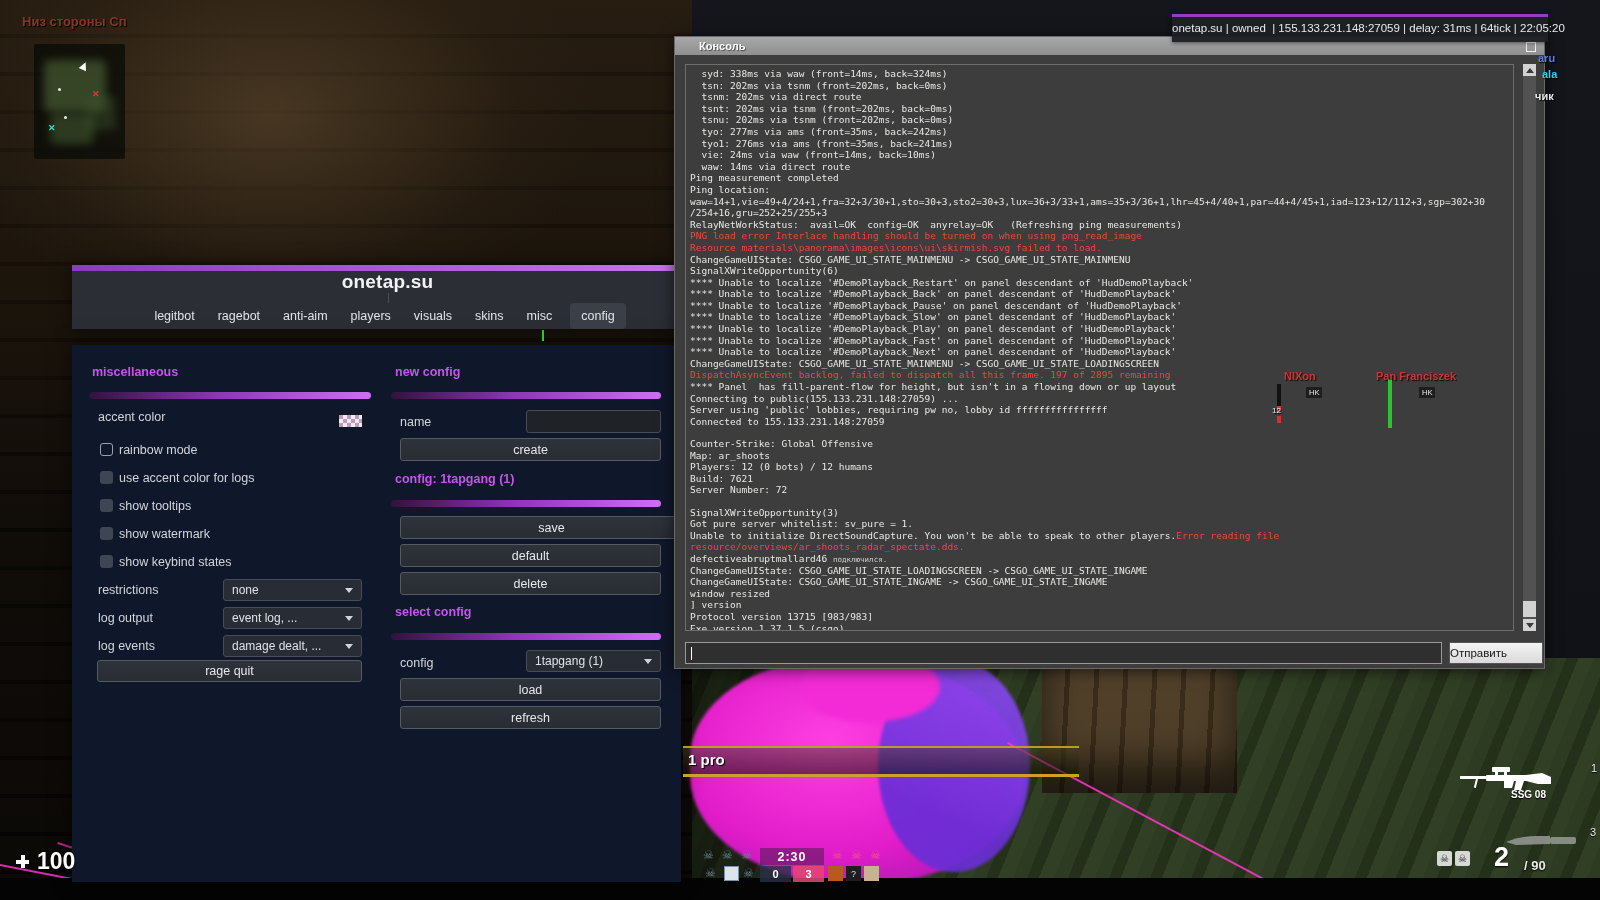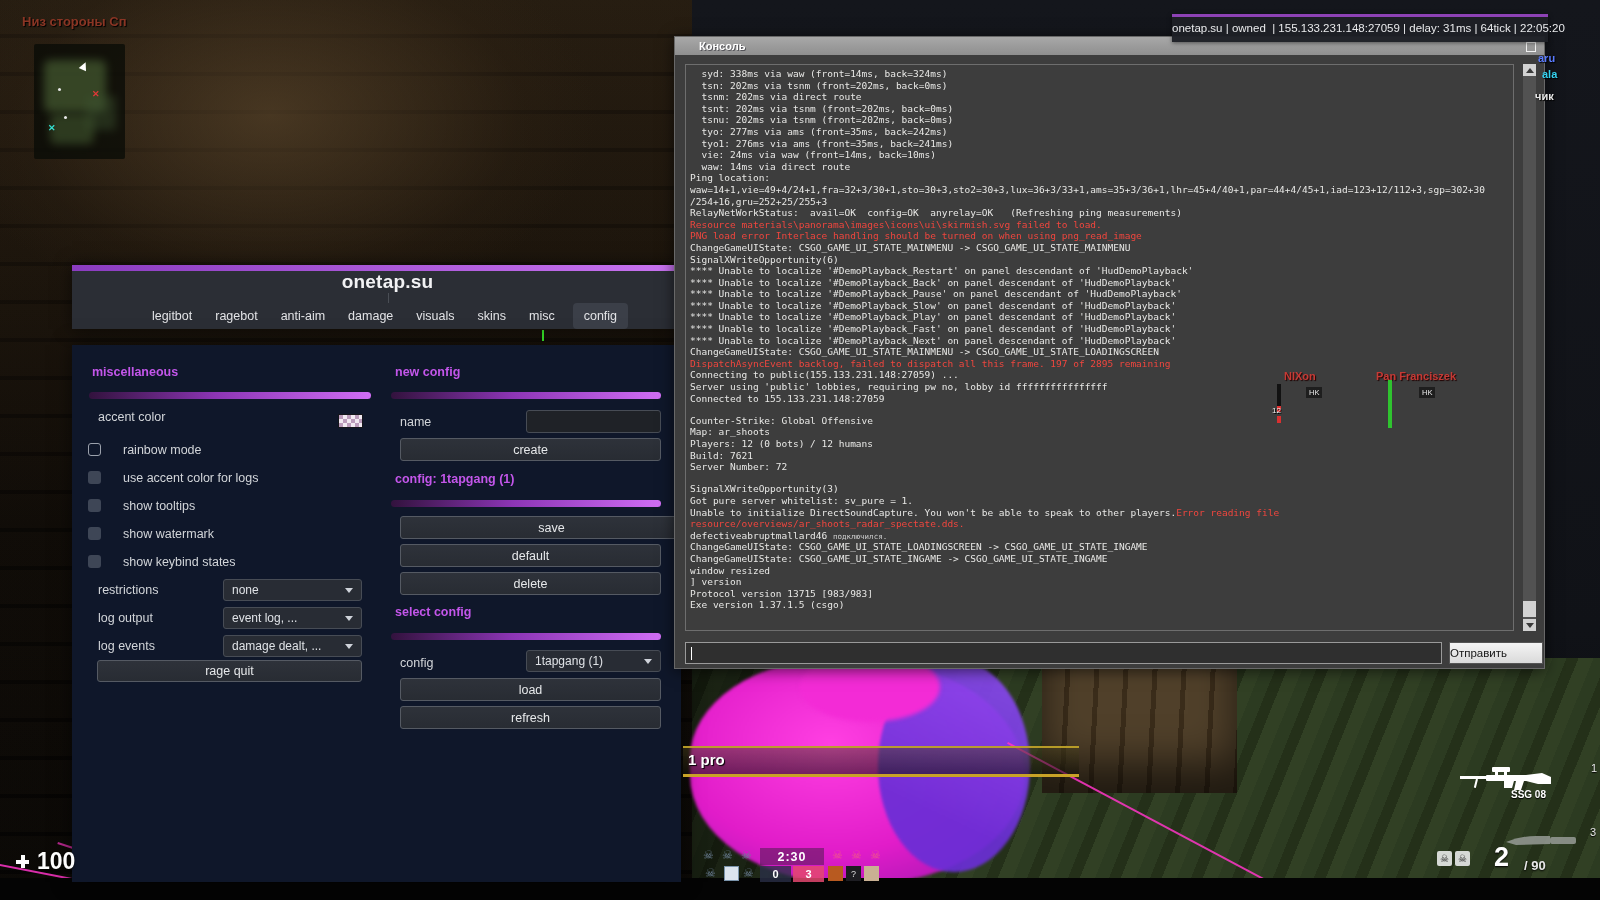--- a/index.html
+++ b/index.html
@@ -55,21 +55,21 @@
   .hsep{width:1px;height:38px;background:#4a4e55;margin:0 16px 0 18px;}
   .tabs{display:flex;align-items:center;gap:13px;}
   .tab{font-size:12.5px;color:#e2e3e6;padding:6px 5px;cursor:default;border-radius:4px;white-space:nowrap;}
   .tab.active{background:#3b3f48;padding:6px 11px;}
   .menu-body{left:72px;top:345px;width:609px;height:537px;background:#0f172a;z-index:10;box-shadow:0 0 18px rgba(0,0,0,.55);}
   .grp-title{position:absolute;font-size:12.5px;font-weight:bold;color:#c356ea;}
   .grp-bar{position:absolute;height:7px;border-radius:4px;background:linear-gradient(90deg,#32123d,#8c35b5 45%,#d06ef5);}
   .mlabel{position:absolute;font-size:12.5px;color:#d2d5d9;}
   .swatch{position:absolute;left:266px;top:69px;width:23px;height:12px;border:1px solid #15161a;
     background:repeating-conic-gradient(#f2eaf2 0% 25%, #bb9cbb 0% 50%) 0 0/8px 8px;}
-  .chk-row{position:absolute;left:16px;display:flex;align-items:center;gap:22px;height:15px;}
+  .chk-row{position:absolute;left:28px;display:flex;align-items:center;gap:6px;height:15px;}
   .chk-box{width:13px;height:13px;border-radius:3px;background:#3e4656;flex:0 0 auto;}
   .chk-row.outline .chk-box{background:transparent;border:1px solid #9ba1ac;box-sizing:border-box;}
   .chk-label{font-size:12.5px;color:#d2d5d9;}
   .sel-row{position:absolute;left:0;width:100%;height:22px;}
   .sel-label{position:absolute;left:26px;top:4px;font-size:12.5px;color:#d2d5d9;}
   .select{position:absolute;left:151px;top:0;width:139px;height:22px;background:#282c34;border:1px solid #474c55;
     border-radius:3px;box-sizing:border-box;display:flex;align-items:center;justify-content:space-between;padding:0 8px;}
   .select .sel-val{font-size:12px;color:#dfe2e6;white-space:nowrap;overflow:hidden;}
   .caret{width:0;height:0;border-left:4px solid transparent;border-right:4px solid transparent;border-top:5px solid #cfd3da;}
   .btn{position:absolute;background:linear-gradient(180deg,#2e323a,#282c33);border:1px solid #555a63;border-radius:3px;
@@ -167,21 +167,21 @@
   <span class="wm-text">onetap.su | owned  | 155.133.231.148:27059 | delay: 31ms | 64tick | 22:05:20</span>
 </div>
 
 <div class="abs menu-header">
   <span class="brand">onetap.su</span>
   <span class="hsep"></span>
   <nav class="tabs">
       <div class="tab"><span>legitbot</span></div>
       <div class="tab"><span>ragebot</span></div>
       <div class="tab"><span>anti-aim</span></div>
-      <div class="tab"><span>damage</span></div>
+      <div class="tab"><span>players</span></div>
       <div class="tab"><span>visuals</span></div>
       <div class="tab"><span>skins</span></div>
       <div class="tab"><span>misc</span></div>
       <div class="tab active"><span>config</span></div>
     </nav>
 </div>
 
 <div class="abs menu-body">
 
   <span class="grp-title" style="left:20px;top:20px;">miscellaneous</span>
@@ -288,37 +288,39 @@
   <div class="con-area">
       <div class="cline"><span class="w">  syd: 338ms via waw (front=14ms, back=324ms)</span><span class="r"></span><span class="s"></span></div>
       <div class="cline"><span class="w">  tsn: 202ms via tsnm (front=202ms, back=0ms)</span><span class="r"></span><span class="s"></span></div>
       <div class="cline"><span class="w">  tsnm: 202ms via direct route</span><span class="r"></span><span class="s"></span></div>
       <div class="cline"><span class="w">  tsnt: 202ms via tsnm (front=202ms, back=0ms)</span><span class="r"></span><span class="s"></span></div>
       <div class="cline"><span class="w">  tsnu: 202ms via tsnm (front=202ms, back=0ms)</span><span class="r"></span><span class="s"></span></div>
       <div class="cline"><span class="w">  tyo: 277ms via ams (front=35ms, back=242ms)</span><span class="r"></span><span class="s"></span></div>
       <div class="cline"><span class="w">  tyo1: 276ms via ams (front=35ms, back=241ms)</span><span class="r"></span><span class="s"></span></div>
       <div class="cline"><span class="w">  vie: 24ms via waw (front=14ms, back=10ms)</span><span class="r"></span><span class="s"></span></div>
       <div class="cline"><span class="w">  waw: 14ms via direct route</span><span class="r"></span><span class="s"></span></div>
+      <div class="cline"><span class="w">Ping measurement completed</span><span class="r"></span><span class="s"></span></div>
       <div class="cline"><span class="w">Ping location:</span><span class="r"></span><span class="s"></span></div>
       <div class="cline"><span class="w">waw=14+1,vie=49+4/24+1,fra=32+3/30+1,sto=30+3,sto2=30+3,lux=36+3/33+1,ams=35+3/36+1,lhr=45+4/40+1,par=44+4/45+1,iad=123+12/112+3,sgp=302+30</span><span class="r"></span><span class="s"></span></div>
       <div class="cline"><span class="w">/254+16,gru=252+25/255+3</span><span class="r"></span><span class="s"></span></div>
       <div class="cline"><span class="w">RelayNetWorkStatus:  avail=OK  config=OK  anyrelay=OK   (Refreshing ping measurements)</span><span class="r"></span><span class="s"></span></div>
+      <div class="cline"><span class="w"></span><span class="r">PNG load error Interlace handling should be turned on when using png_read_image</span><span class="s"></span></div>
       <div class="cline"><span class="w"></span><span class="r">Resource materials\panorama\images\icons\ui\skirmish.svg failed to load.</span><span class="s"></span></div>
-      <div class="cline"><span class="w"></span><span class="r">PNG load error Interlace handling should be turned on when using png_read_image</span><span class="s"></span></div>
       <div class="cline"><span class="w">ChangeGameUIState: CSGO_GAME_UI_STATE_MAINMENU -&gt; CSGO_GAME_UI_STATE_MAINMENU</span><span class="r"></span><span class="s"></span></div>
       <div class="cline"><span class="w">SignalXWriteOpportunity(6)</span><span class="r"></span><span class="s"></span></div>
       <div class="cline"><span class="w">**** Unable to localize '#DemoPlayback_Restart' on panel descendant of 'HudDemoPlayback'</span><span class="r"></span><span class="s"></span></div>
       <div class="cline"><span class="w">**** Unable to localize '#DemoPlayback_Back' on panel descendant of 'HudDemoPlayback'</span><span class="r"></span><span class="s"></span></div>
       <div class="cline"><span class="w">**** Unable to localize '#DemoPlayback_Pause' on panel descendant of 'HudDemoPlayback'</span><span class="r"></span><span class="s"></span></div>
       <div class="cline"><span class="w">**** Unable to localize '#DemoPlayback_Slow' on panel descendant of 'HudDemoPlayback'</span><span class="r"></span><span class="s"></span></div>
       <div class="cline"><span class="w">**** Unable to localize '#DemoPlayback_Play' on panel descendant of 'HudDemoPlayback'</span><span class="r"></span><span class="s"></span></div>
       <div class="cline"><span class="w">**** Unable to localize '#DemoPlayback_Fast' on panel descendant of 'HudDemoPlayback'</span><span class="r"></span><span class="s"></span></div>
       <div class="cline"><span class="w">**** Unable to localize '#DemoPlayback_Next' on panel descendant of 'HudDemoPlayback'</span><span class="r"></span><span class="s"></span></div>
       <div class="cline"><span class="w">ChangeGameUIState: CSGO_GAME_UI_STATE_MAINMENU -&gt; CSGO_GAME_UI_STATE_LOADINGSCREEN</span><span class="r"></span><span class="s"></span></div>
       <div class="cline"><span class="w"></span><span class="r">DispatchAsyncEvent backlog, failed to dispatch all this frame. 197 of 2895 remaining</span><span class="s"></span></div>
+      <div class="cline"><span class="w">**** Panel  has fill-parent-flow for height, but isn't in a flowing down or up layout</span><span class="r"></span><span class="s"></span></div>
       <div class="cline"><span class="w">Connecting to public(155.133.231.148:27059) ...</span><span class="r"></span><span class="s"></span></div>
       <div class="cline"><span class="w">Server using 'public' lobbies, requiring pw no, lobby id ffffffffffffffff</span><span class="r"></span><span class="s"></span></div>
       <div class="cline"><span class="w">Connected to 155.133.231.148:27059</span><span class="r"></span><span class="s"></span></div>
       <div class="cline"><span class="w"></span><span class="r"></span><span class="s"></span></div>
       <div class="cline"><span class="w">Counter-Strike: Global Offensive</span><span class="r"></span><span class="s"></span></div>
       <div class="cline"><span class="w">Map: ar_shoots</span><span class="r"></span><span class="s"></span></div>
       <div class="cline"><span class="w">Players: 12 (0 bots) / 12 humans</span><span class="r"></span><span class="s"></span></div>
       <div class="cline"><span class="w">Build: 7621</span><span class="r"></span><span class="s"></span></div>
       <div class="cline"><span class="w">Server Number: 72</span><span class="r"></span><span class="s"></span></div>
       <div class="cline"><span class="w"></span><span class="r"></span><span class="s"></span></div>

